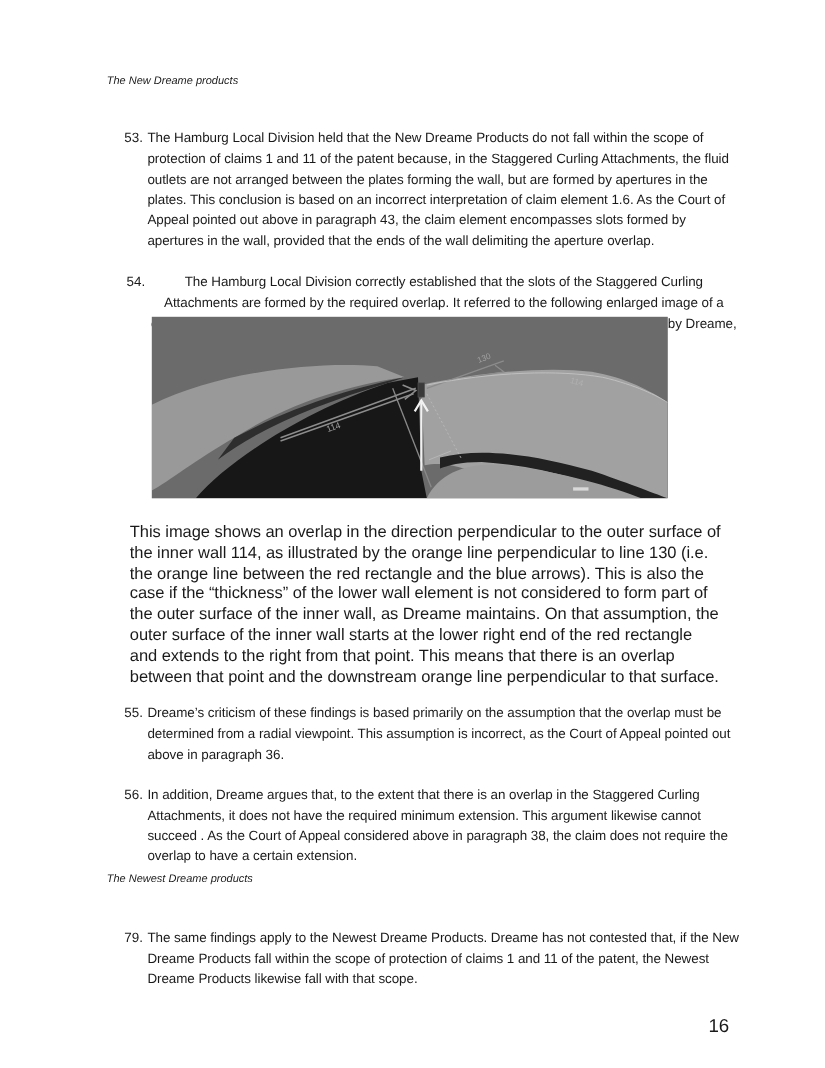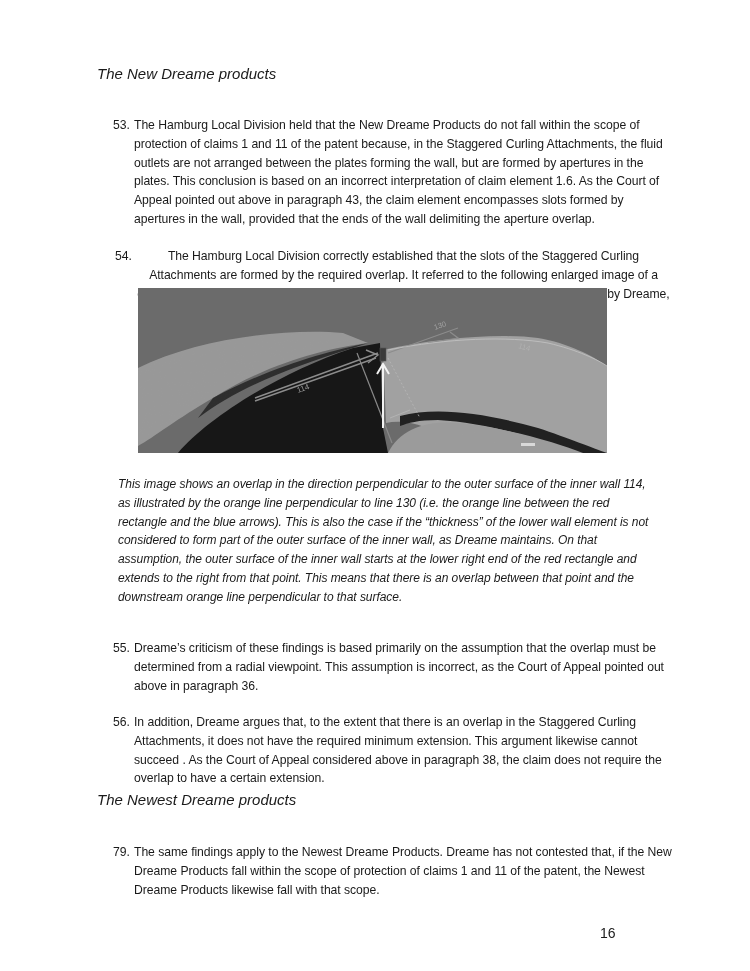--- a/index.html
+++ b/index.html
@@ -18,21 +18,21 @@
     .page {
       position: absolute;
       left: 0; top: 0;
       width: 750px;
       height: 971px;
     }
     .heading {
       position: absolute;
       left: 97px;
       font-style: italic;
-      font-size: 15px;
+      font-size: 10px;
       line-height: 19px;
       margin: 0;
     }
     .para {
       position: absolute;
       left: 97px;
       width: 560px;
       font-size: 12.2px;
       line-height: 18.8px;
       margin: 16px;
@@ -45,43 +45,42 @@
     }
     .para .body {
       display: block;
       margin-left: 21px;
       letter-spacing: -0.05px;
     }
     .sub-para {
       position: absolute;
       left: 118px;
       width: 540px;
-      font-size: 12px;
+      font-size: 15px;
       line-height: 18.8px;
       margin: 0;
       letter-spacing: -0.05px;
-      font-style: italic;
     }
     .figure {
       position: absolute;
       left: 138px;
       top: 288px;
       width: 469px;
       height: 165px;
       background: #6e6e6e;
       overflow: hidden;
     }
     .figure svg {
       display: block;
     }
     .page-number {
       position: absolute;
-      left: 600px;
+      left: 644px;
       top: 925px;
-      font-size: 14px;
+      font-size: 17px;
       line-height: 16px;
     }
   </style>
 </head>
 <body>
 
 <div class="page">
 
   <p class="heading" style="top:64px;">The New Dreame products</p>
 

